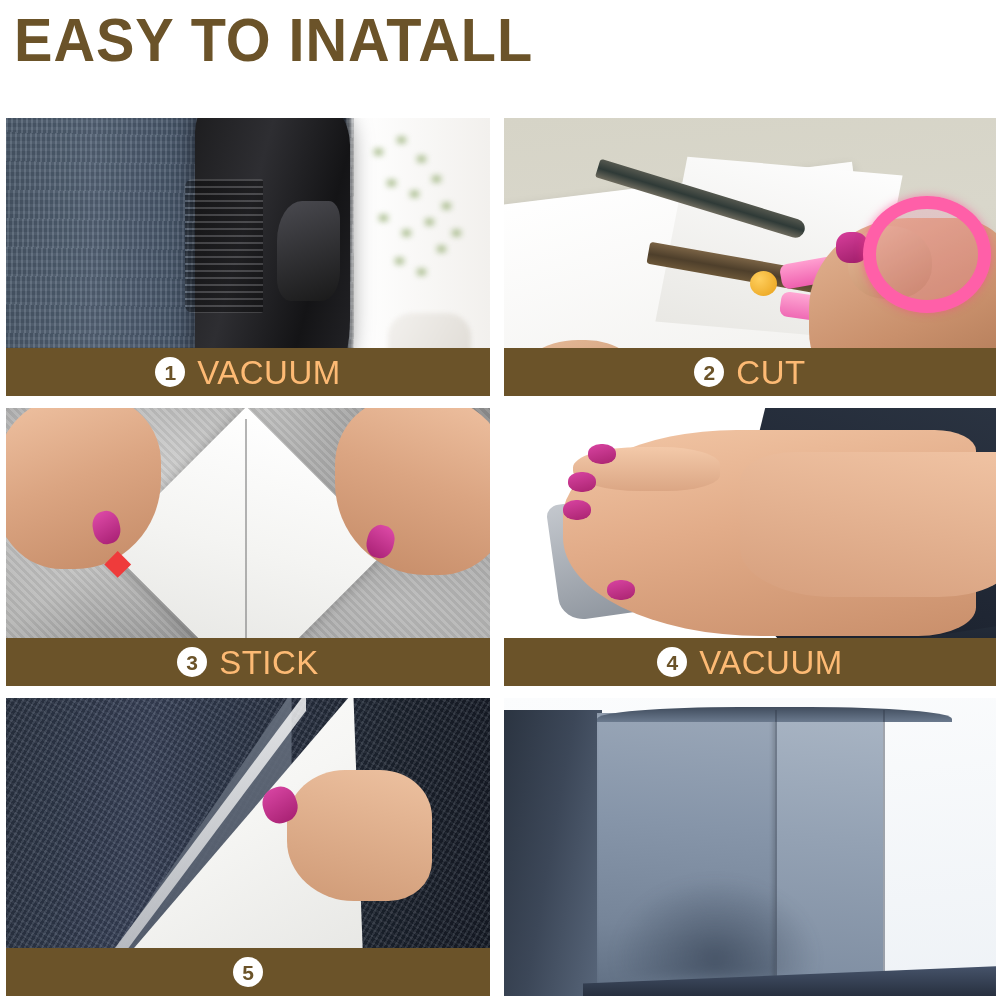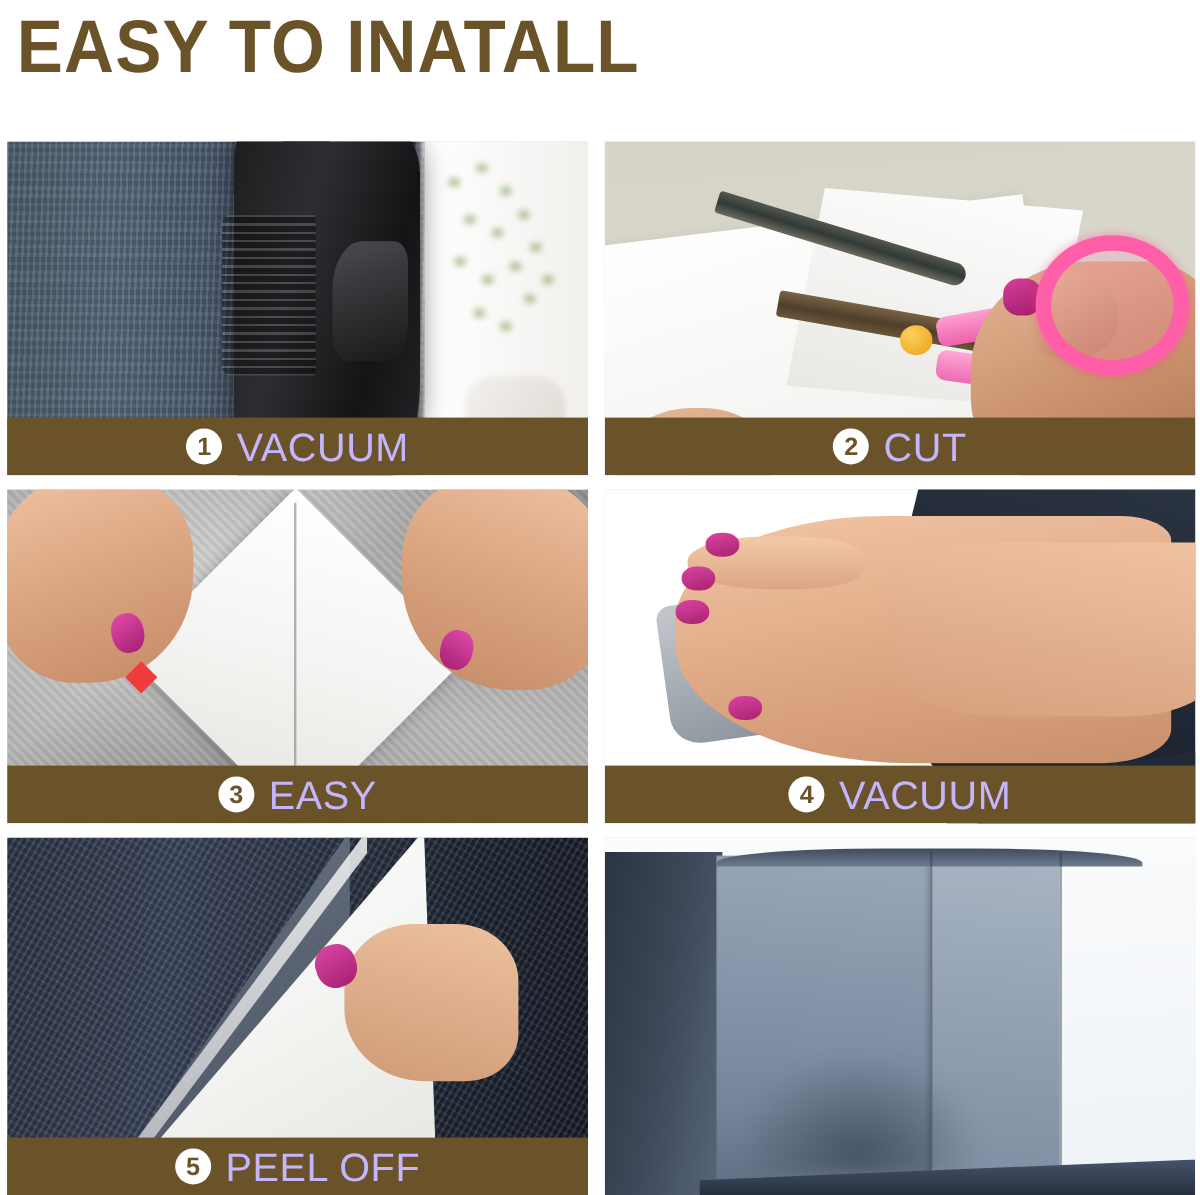--- a/index.html
+++ b/index.html
@@ -83,21 +83,21 @@
     font-size: 21px;
     font-weight: bold;
     display: flex;
     align-items: center;
     justify-content: center;
     line-height: 1;
     flex: 0 0 auto;
   }
 
   .step-label {
-    color: #c4b5fd;
+    color: #fdba74;
     font-size: 33px;
     font-weight: normal;
     letter-spacing: 0.5px;
     line-height: 1;
     white-space: nowrap;
   }
 
   
 
   
@@ -481,21 +481,21 @@
         <div class="p3-diamond"></div>
         <div class="p3-fold"></div>
         <div class="p3-hand-l"></div>
         <div class="p3-hand-r"></div>
         <div class="p3-nail-l"></div>
         <div class="p3-nail-r"></div>
         <div class="p3-red-tab"></div>
       </div>
       <div class="label-bar">
         <span class="step-circle">3</span>
-        <span class="step-label">EASY</span>
+        <span class="step-label">STICK</span>
       </div>
     </div>
 
     <div class="panel" style="left:498px; top:290px; width:492px; height:278px;">
       <div class="photo">
         <div class="p4-bg"></div>
         <div class="p4-navy"></div>
         <div class="p4-navy2"></div>
         <div class="p4-patch"></div>
         <div class="p4-hand"></div>
@@ -521,21 +521,20 @@
         <div class="p5-patch-tri"></div>
         <div class="p5-film"></div>
         <div class="p5-film-edge"></div>
         <div class="p5-hand"></div>
         <div class="p5-fingers"></div>
         <div class="p5-nail"></div>
         <div class="p5-pink-bit"></div>
       </div>
       <div class="label-bar">
         <span class="step-circle">5</span>
-        <span class="step-label">PEEL OFF</span>
       </div>
     </div>
 
     <div class="panel" style="left:498px; top:580px; width:492px; height:298px;">
       <div class="photo">
         <div class="p6-bg"></div>
         <div class="p6-side"></div>
         <div class="p6-panelA"></div>
         <div class="p6-panelB"></div>
         <div class="p6-panelC"></div>

